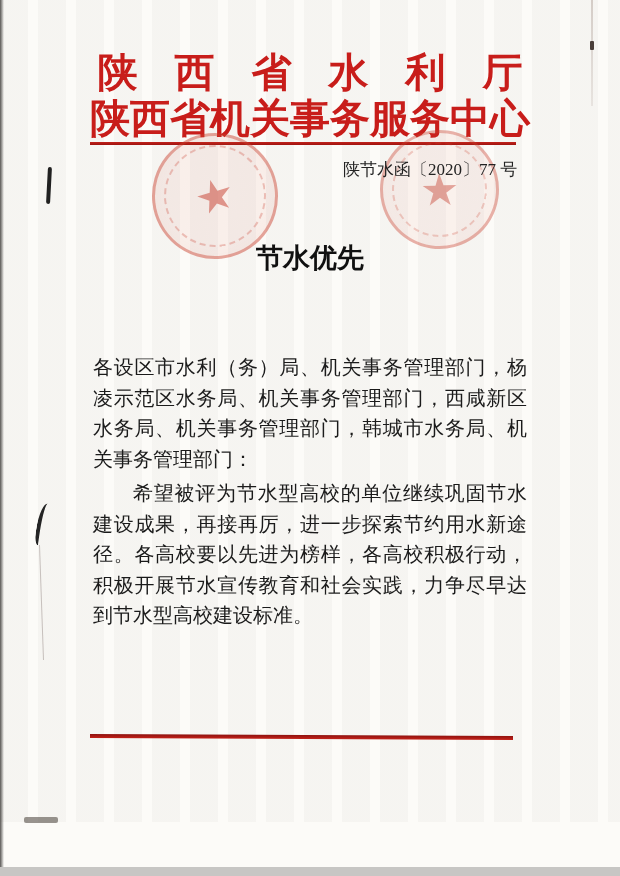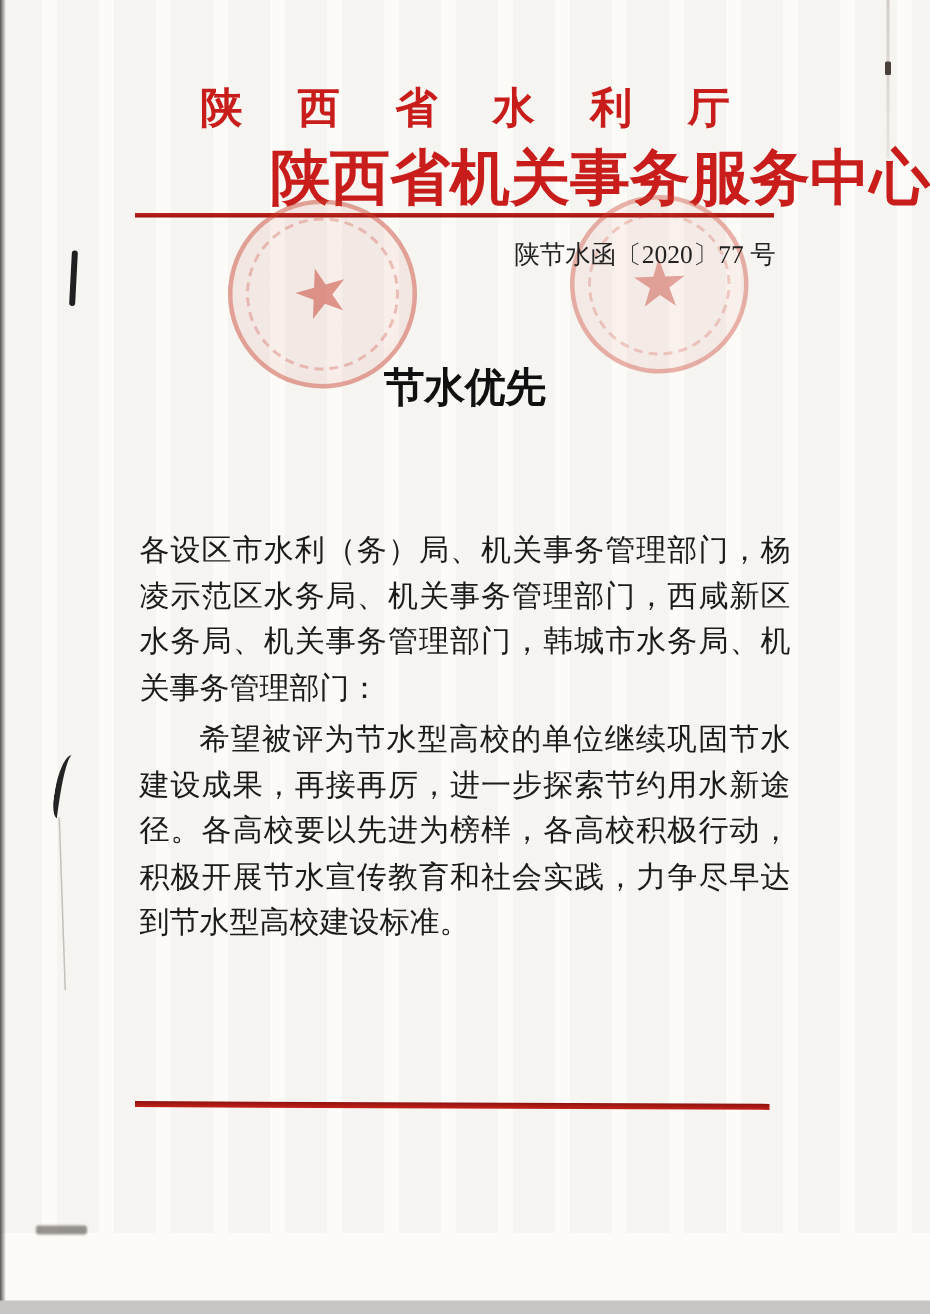--- a/index.html
+++ b/index.html
@@ -27,25 +27,25 @@
     position:absolute; left:591px; top:0; width:2px; height:106px;
     background:linear-gradient(180deg, rgba(150,130,120,0.35), rgba(150,130,120,0.15));
   }
   .right-page-dot {
     position:absolute; left:590px; top:41px; width:4px; height:9px;
     background:#4a3f3a; border-radius:1px;
   }
   
   .issuer-line1 {
     position:absolute; top:50px; left:0; width:620px; text-align:center;
-    font-size:28px; line-height:46px; font-weight:bold; color:#c81d1a;
+    font-size:40px; line-height:46px; font-weight:bold; color:#c81d1a;
     letter-spacing:37px; padding-left:37px; box-sizing:border-box; white-space:nowrap;
   }
   .issuer-line2 {
-    position:absolute; top:96px; left:0; width:620px; text-align:right;
+    position:absolute; top:96px; left:0; width:620px; text-align:center;
     font-size:40px; line-height:46px; font-weight:bold; color:#c81d1a;
     white-space:nowrap;
   }
   .red-rule {
     position:absolute; top:142px; left:90px; width:426px; height:3px;
     background:linear-gradient(180deg,#c2231c,#9e120e);
   }
   
   .seal {
     position:absolute; border-radius:50%;

